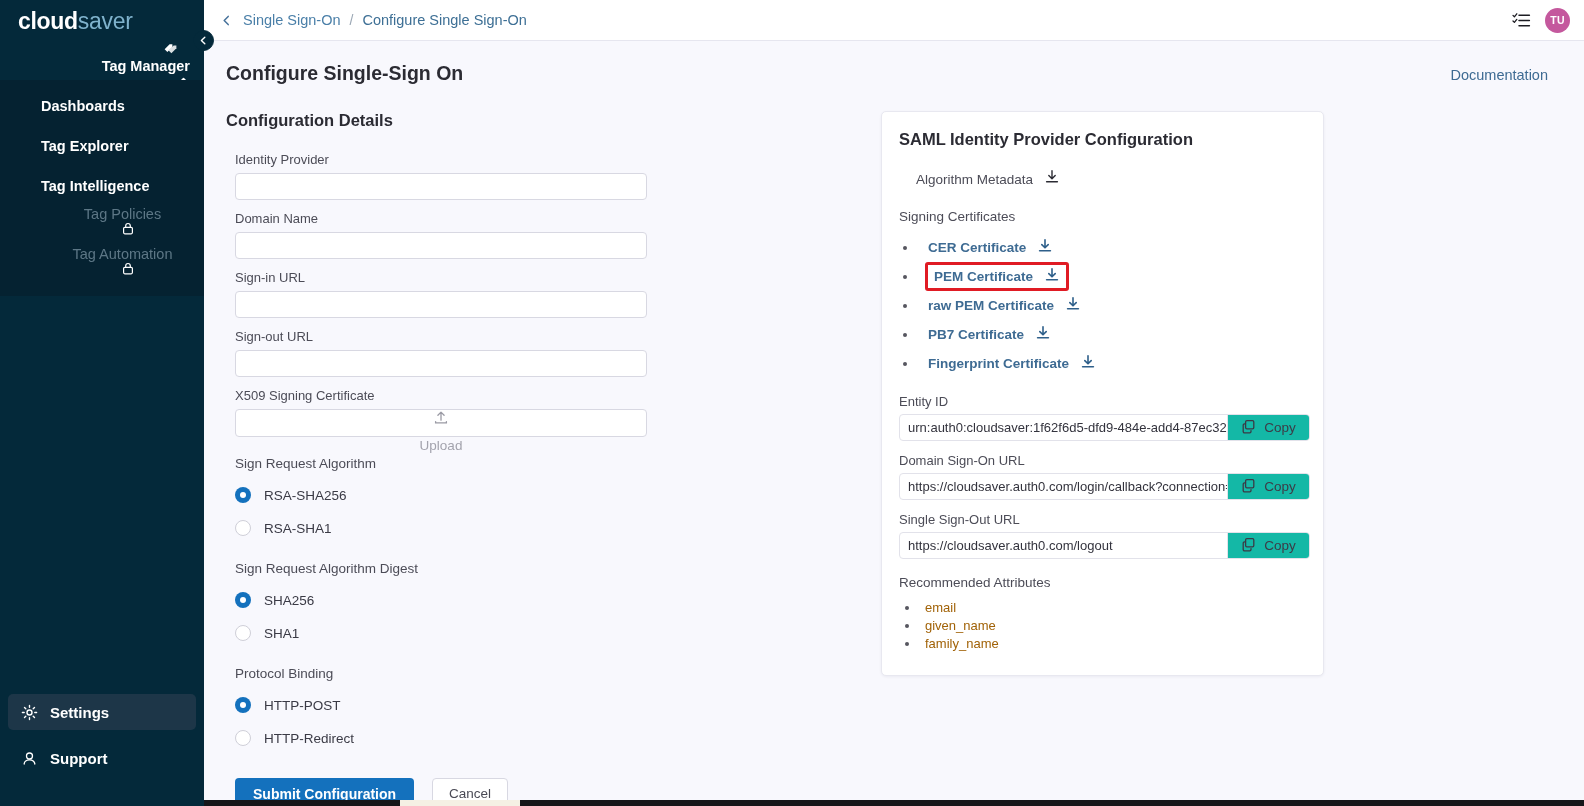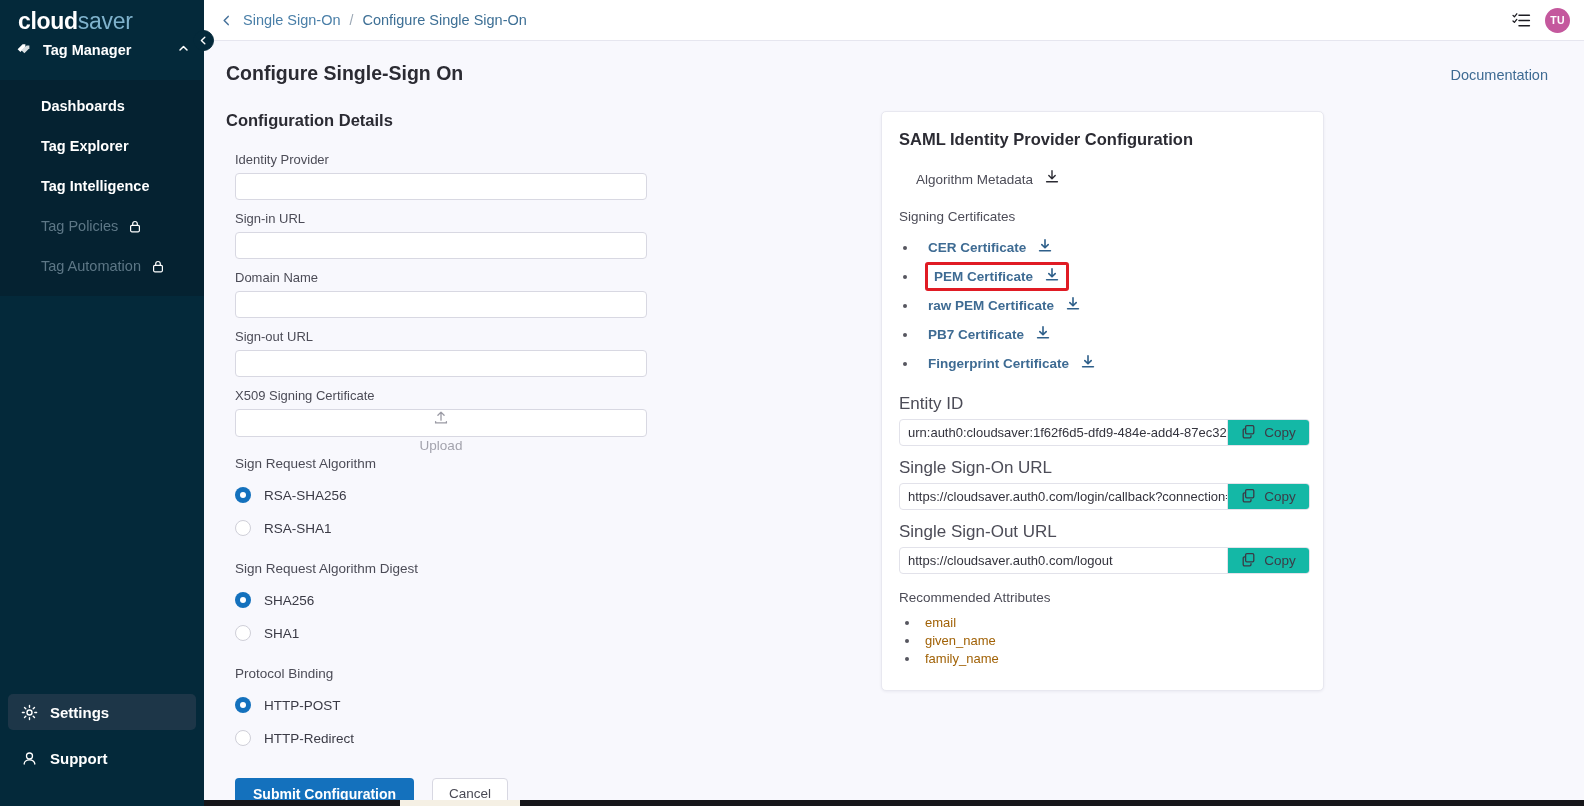--- a/index.html
+++ b/index.html
@@ -20,36 +20,37 @@
   }
   .brand {
     height: 42px; display: flex; align-items: center;
     padding-left: 18px; font-size: 23px; font-weight: 700;
     letter-spacing: -0.3px;
   }
   .brand .b1 { color: #ffffff; }
   .brand .b2 { color: #7fb2cc; font-weight: 400; }
 
   .nav-group-head {
-    display: flex; align-items: flex-start;
+    display: flex; align-items: flex-end;
     height: 38px; padding: 0 14px 0 16px;
     color: #ffffff; font-size: 14.5px; font-weight: 700;
     cursor: pointer;
+    flex-direction: column;
   }
   .nav-group-head .tag-ico { margin-right: 11px; display: flex; }
   .nav-group-head .chev { margin-left: auto; display: flex; }
 
   .submenu { background: #052231; padding: 6px 0 10px 0; }
   .submenu .item {
     display: flex; align-items: center;
     height: 40px; padding-left: 41px;
     color: #ffffff; font-size: 14.5px; font-weight: 700;
     cursor: pointer;
   }
-  .submenu .item.disabled { color: #5d7786; font-weight: 400; cursor: default; }
+  .submenu .item.disabled { color: #5d7786; font-weight: 400; cursor: default; flex-direction: column; }
   .submenu .item .lock { margin-left: 11px; display: flex; }
 
   .sidebar-bottom { margin-top: auto; padding-bottom: 20px; }
   .bottom-item {
     display: flex; align-items: center;
     height: 36px; margin: 0 8px 10px 8px; padding-left: 13px;
     border-radius: 5px;
     color: #ffffff; font-size: 15px; font-weight: 700;
     cursor: pointer;
   }
@@ -184,21 +185,21 @@
     display: flex; align-items: center; gap: 11px;
     font-size: 13.5px; font-weight: 700; color: #3e6b93;
     cursor: pointer; padding: 2px 3px;
   }
   li.highlighted .cert-link {
     border: 3px solid #e01b24; border-radius: 3px;
     padding: 2px 6px 2px 6px;
   }
 
   .copy-field { margin-bottom: 12px; }
-  .copy-field .cf-label { font-size: 17px; color: #4c4c57; margin-bottom: 5px; }
+  .copy-field .cf-label { font-size: 13px; color: #4c4c57; margin-bottom: 5px; }
   .copy-row {
     display: flex; align-items: stretch;
     width: 411px; height: 27px;
     border: 1px solid #e2e2ea; border-radius: 4px;
     background: #ffffff; overflow: hidden;
   }
   .copy-val {
     flex: 1 1 auto; min-width: 0;
     display: flex; align-items: center;
     padding: 0 8px; font-size: 13px; color: #33333d;
@@ -348,25 +349,25 @@
     <div class="content">
 
       <section class="form-col">
         <div class="section-title">Configuration Details</div>
 
         <div class="field">
           <div class="field-label">Identity Provider</div>
           <input class="field-input" value="" style="">
         </div>
         <div class="field">
+          <div class="field-label">Domain Name</div>
+          <input class="field-input" value="" style="">
+        </div>
+        <div class="field">
           <div class="field-label">Sign-in URL</div>
-          <input class="field-input" value="" style="">
-        </div>
-        <div class="field">
-          <div class="field-label">Domain Name</div>
           <input class="field-input" value="" style="">
         </div>
         <div class="field">
           <div class="field-label">Sign-out URL</div>
           <input class="field-input" value="" style="">
         </div>
 
         <div class="field">
           <div class="field-label">X509 Signing Certificate</div>
           <div class="upload-box">
@@ -505,21 +506,21 @@
                   <rect x="4.6" y="1.7" width="8.2" height="8.2" rx="1.3" stroke="#3a3a45" stroke-width="1.3"></rect>
                   <path d="M10 11.6 v1 a1.3 1.3 0 0 1-1.3 1.3H3.5A1.3 1.3 0 0 1 2.2 12.6V6.1A1.3 1.3 0 0 1 3.5 4.8h1" stroke="#3a3a45" stroke-width="1.3" stroke-linecap="round"></path>
                 </svg>
               </span>
               <span>Copy</span>
             </div>
           </div>
         </div>
 
         <div class="copy-field">
-          <div class="cf-label">Single Sign-On URL</div>
+          <div class="cf-label">Domain Sign-On URL</div>
           <div class="copy-row">
             <div class="copy-val">https://cloudsaver.auth0.com/login/callback?connection=1</div>
             <div class="copy-btn">
               <span>
                 <svg width="15" height="15" viewBox="0 0 15 15" fill="none">
                   <rect x="4.6" y="1.7" width="8.2" height="8.2" rx="1.3" stroke="#3a3a45" stroke-width="1.3"></rect>
                   <path d="M10 11.6 v1 a1.3 1.3 0 0 1-1.3 1.3H3.5A1.3 1.3 0 0 1 2.2 12.6V6.1A1.3 1.3 0 0 1 3.5 4.8h1" stroke="#3a3a45" stroke-width="1.3" stroke-linecap="round"></path>
                 </svg>
               </span>
               <span>Copy</span>

